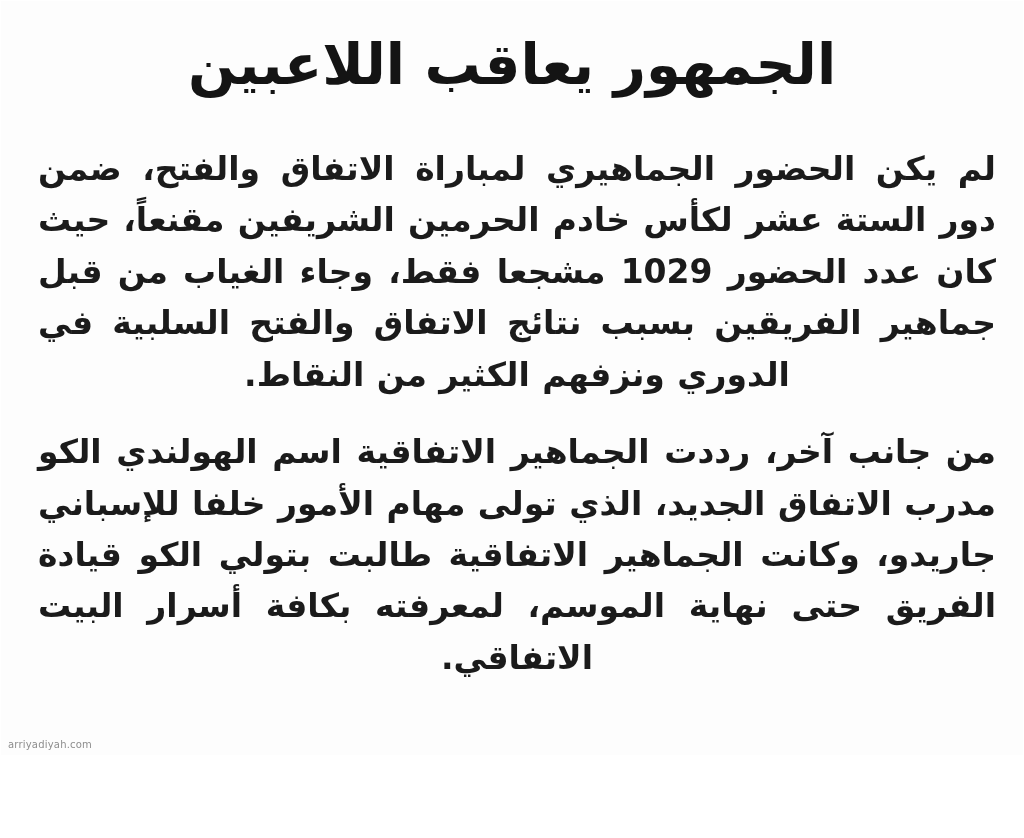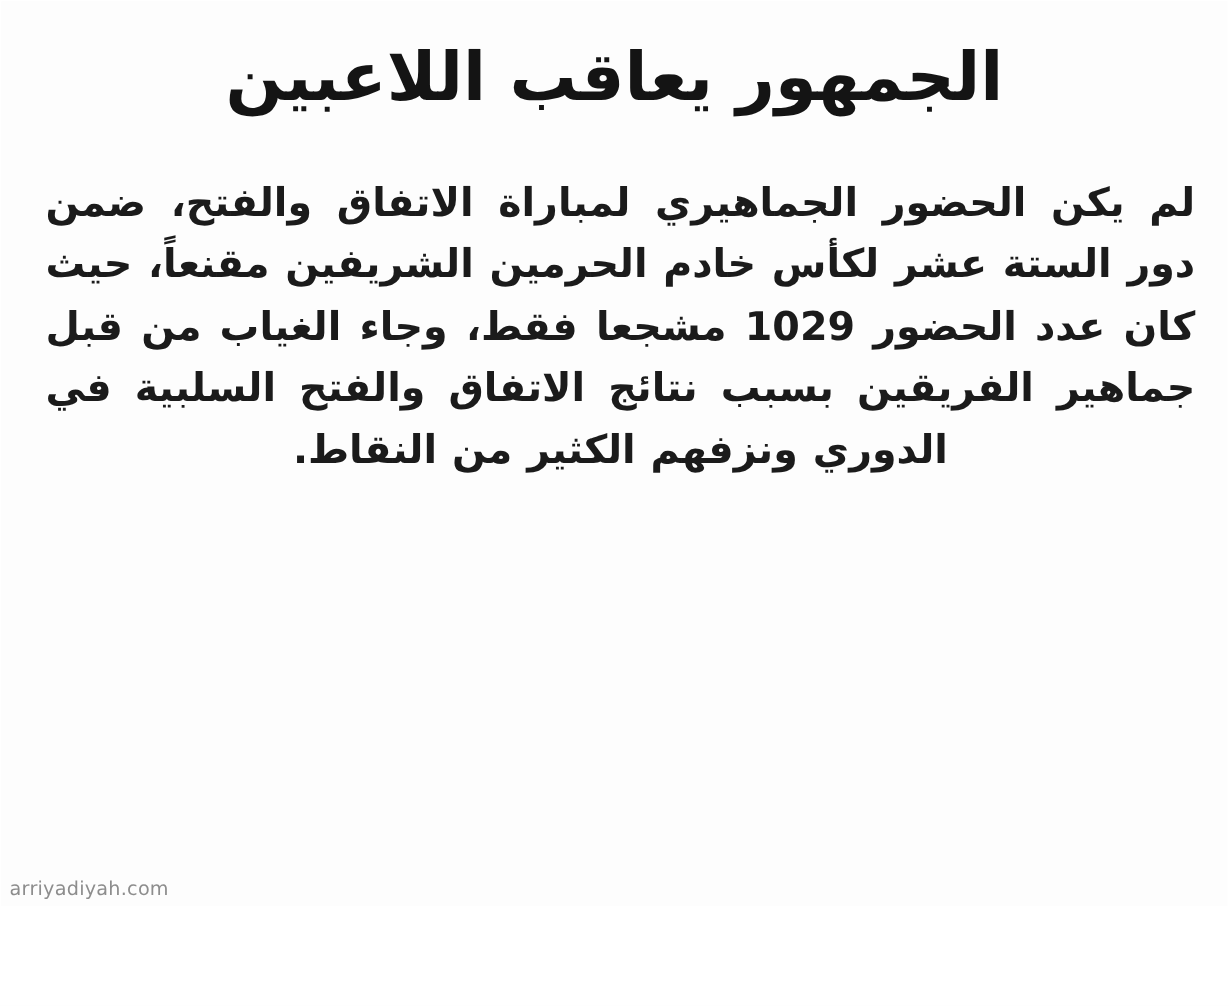--- a/index.html
+++ b/index.html
@@ -56,39 +56,40 @@
     word-spacing: 1px;
   }
   p.para:last-child {
     margin-bottom: 0;
   }
   .credit {
     position: absolute;
     left: 8px;
     bottom: 6px;
     font-family: "DejaVu Sans", sans-serif;
-    font-size: 16px;
+    font-size: 10px;
     color: #8d8d8d;
     direction: ltr;
     letter-spacing: 0.2px;
   }
   .paper-edge {
     position: absolute;
     inset: 0;
     pointer-events: none;
     border: 1px solid #ffffff;
   }
 </style>
 </head>
 <body>
 
 <div class="clipping">
 
   <h1 class="headline">الجمهور يعاقب اللاعبين</h1>
 
   <div class="body-block">
     <p class="para">لم يكن الحضور الجماهيري لمباراة الاتفاق والفتح، ضمن دور الستة عشر لكأس خادم الحرمين الشريفين مقنعاً، حيث كان عدد الحضور 1029 مشجعا فقط، وجاء الغياب من قبل جماهير الفريقين بسبب نتائج الاتفاق والفتح السلبية في الدوري ونزفهم الكثير من النقاط.</p>
+    <p class="para">من جانب آخر، رددت الجماهير الاتفاقية اسم الهولندي الكو مدرب الاتفاق الجديد، الذي تولى مهام الأمور خلفا للإسباني جاريدو، وكانت الجماهير الاتفاقية طالبت بتولي الكو قيادة الفريق حتى نهاية الموسم، لمعرفته بكافة أسرار البيت الاتفاقي.</p>
   </div>
 
   <div class="credit">arriyadiyah.com</div>
 
   <div class="paper-edge"></div>
 </div>
 
 </body></html>

